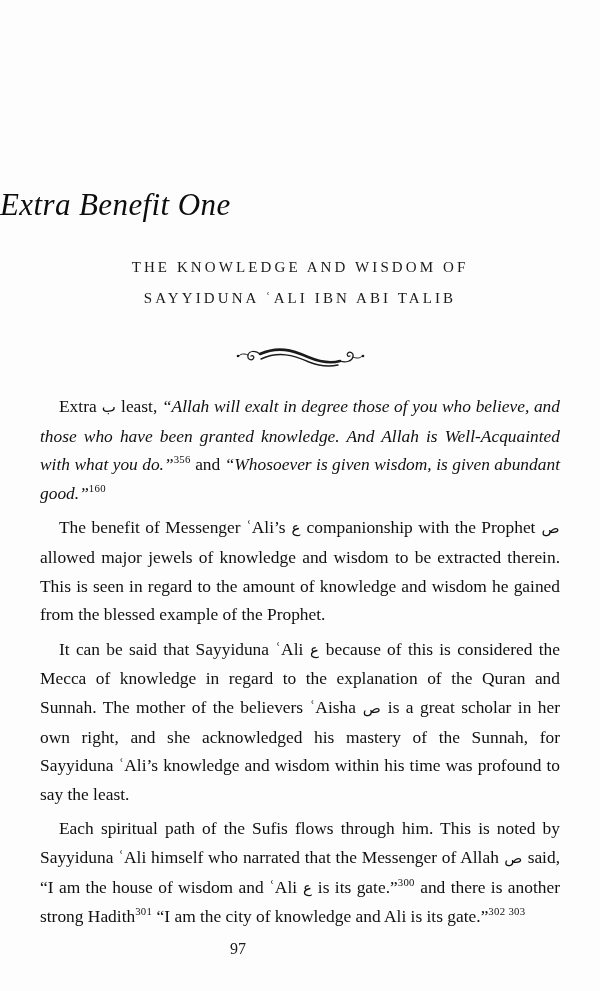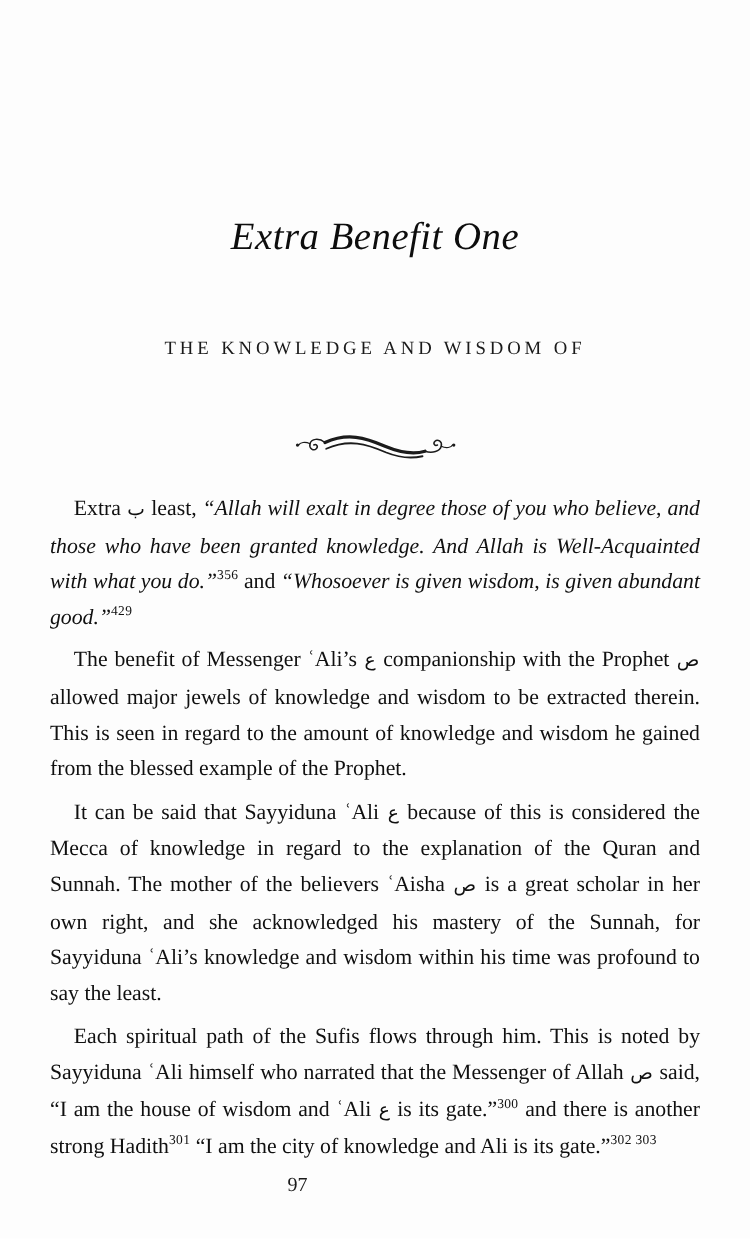--- a/index.html
+++ b/index.html
@@ -14,38 +14,37 @@
     background: #fdfdfd;
     overflow: hidden;
     font-family: "Liberation Serif", "DejaVu Serif", serif;
     color: #111111;
   }
 
   
   .title-block {
     position: absolute;
     left: 0;
-    top: 172px;
+    top: 188px;
     width: 600px;
-    text-align: center;
   }
   .chapter-title {
     font-style: italic;
     font-size: 31px;
     line-height: 1.1;
     letter-spacing: 0.4px;
     color: #0d0d0d;
     margin: 0;
     font-weight: 400;
   }
 
   .subtitle-block {
     position: absolute;
     left: 0;
-    top: 264px;
+    top: 252px;
     width: 600px;
     text-align: center;
   }
   .subtitle-line {
     display: block;
     font-size: 15px;
     letter-spacing: 3.1px;
     line-height: 2.05;
     color: #1a1a1a;
     text-transform: uppercase;
@@ -111,41 +110,42 @@
 <body>
 
 <div class="page">
 
   <div class="title-block">
     <h1 class="chapter-title">Extra Benefit One</h1>
   </div>
 
   <div class="subtitle-block">
     <span class="subtitle-line">THE KNOWLEDGE AND WISDOM OF</span>
+    <span class="subtitle-line">SAYYIDUNA ʿALI IBN ABI TALIB</span>
   </div>
 
   <div class="ornament">
     <svg viewBox="0 0 140 34" xmlns="http://www.w3.org/2000/svg">
       <g fill="none" stroke="#1b1b1b" stroke-linecap="round">
         <path d="M30 14 C48 6, 62 10, 78 17 C90 22, 100 24, 110 21" stroke-width="2.6"></path>
         <path d="M31 19 C49 11, 63 15, 79 22 C89 26, 99 27, 108 25" stroke-width="1.5"></path>
         <path d="M30 14 C25 10, 19 11, 18 15 C17 19, 21 21, 23 19 C25 17, 23 15, 21 16" stroke-width="1.2"></path>
         <path d="M110 21 C116 23, 122 21, 123 17 C124 13, 120 11, 118 13 C116 15, 118 17, 120 16" stroke-width="1.2"></path>
         <path d="M18 15 C14 13, 10 14, 9 16" stroke-width="1"></path>
         <path d="M123 17 C127 19, 131 18, 132 16" stroke-width="1"></path>
       </g>
       <circle cx="8" cy="16" r="1.3" fill="#1b1b1b"></circle>
       <circle cx="133" cy="16" r="1.3" fill="#1b1b1b"></circle>
     </svg>
   </div>
 
   <div class="body-text">
 
     <p class="para">
-      <span>Extra </span><span class="hon">ب</span><span> least, </span><span class="i">“Allah will exalt in degree those of you who believe, and those who have been granted knowledge. And Allah is Well-Acquainted with what you do.”</span><span class="fn">356</span><span> and </span><span class="i">“Whosoever is given wisdom, is given abundant good.”</span><span class="fn">429</span>
+      <span>Extra </span><span class="hon">ب</span><span> least, </span><span class="i">“Allah will exalt in degree those of you who believe, and those who have been granted knowledge. And Allah is Well-Acquainted with what you do.”</span><span class="fn">356</span><span> and </span><span class="i">“Whosoever is given wisdom, is given abundant good.”</span><span class="fn">160</span>
     </p>
 
     <p class="para">
       <span>The benefit of Messenger ʿAli’s </span><span class="hon">ع</span><span> companionship with the Prophet </span><span class="hon">ص</span><span> allowed major jewels of knowledge and wisdom to be extracted therein. This is seen in regard to the amount of knowledge and wisdom he gained from the blessed example of the Prophet.</span>
     </p>
 
     <p class="para">
       <span>It can be said that Sayyiduna ʿAli </span><span class="hon">ع</span><span> because of this is considered the Mecca of knowledge in regard to the explanation of the Quran and Sunnah. The mother of the believers ʿAisha </span><span class="hon">ص</span><span> is a great scholar in her own right, and she acknowledged his mastery of the Sunnah, for Sayyiduna ʿAli’s knowledge and wisdom within his time was profound to say the least.</span>
     </p>
 

